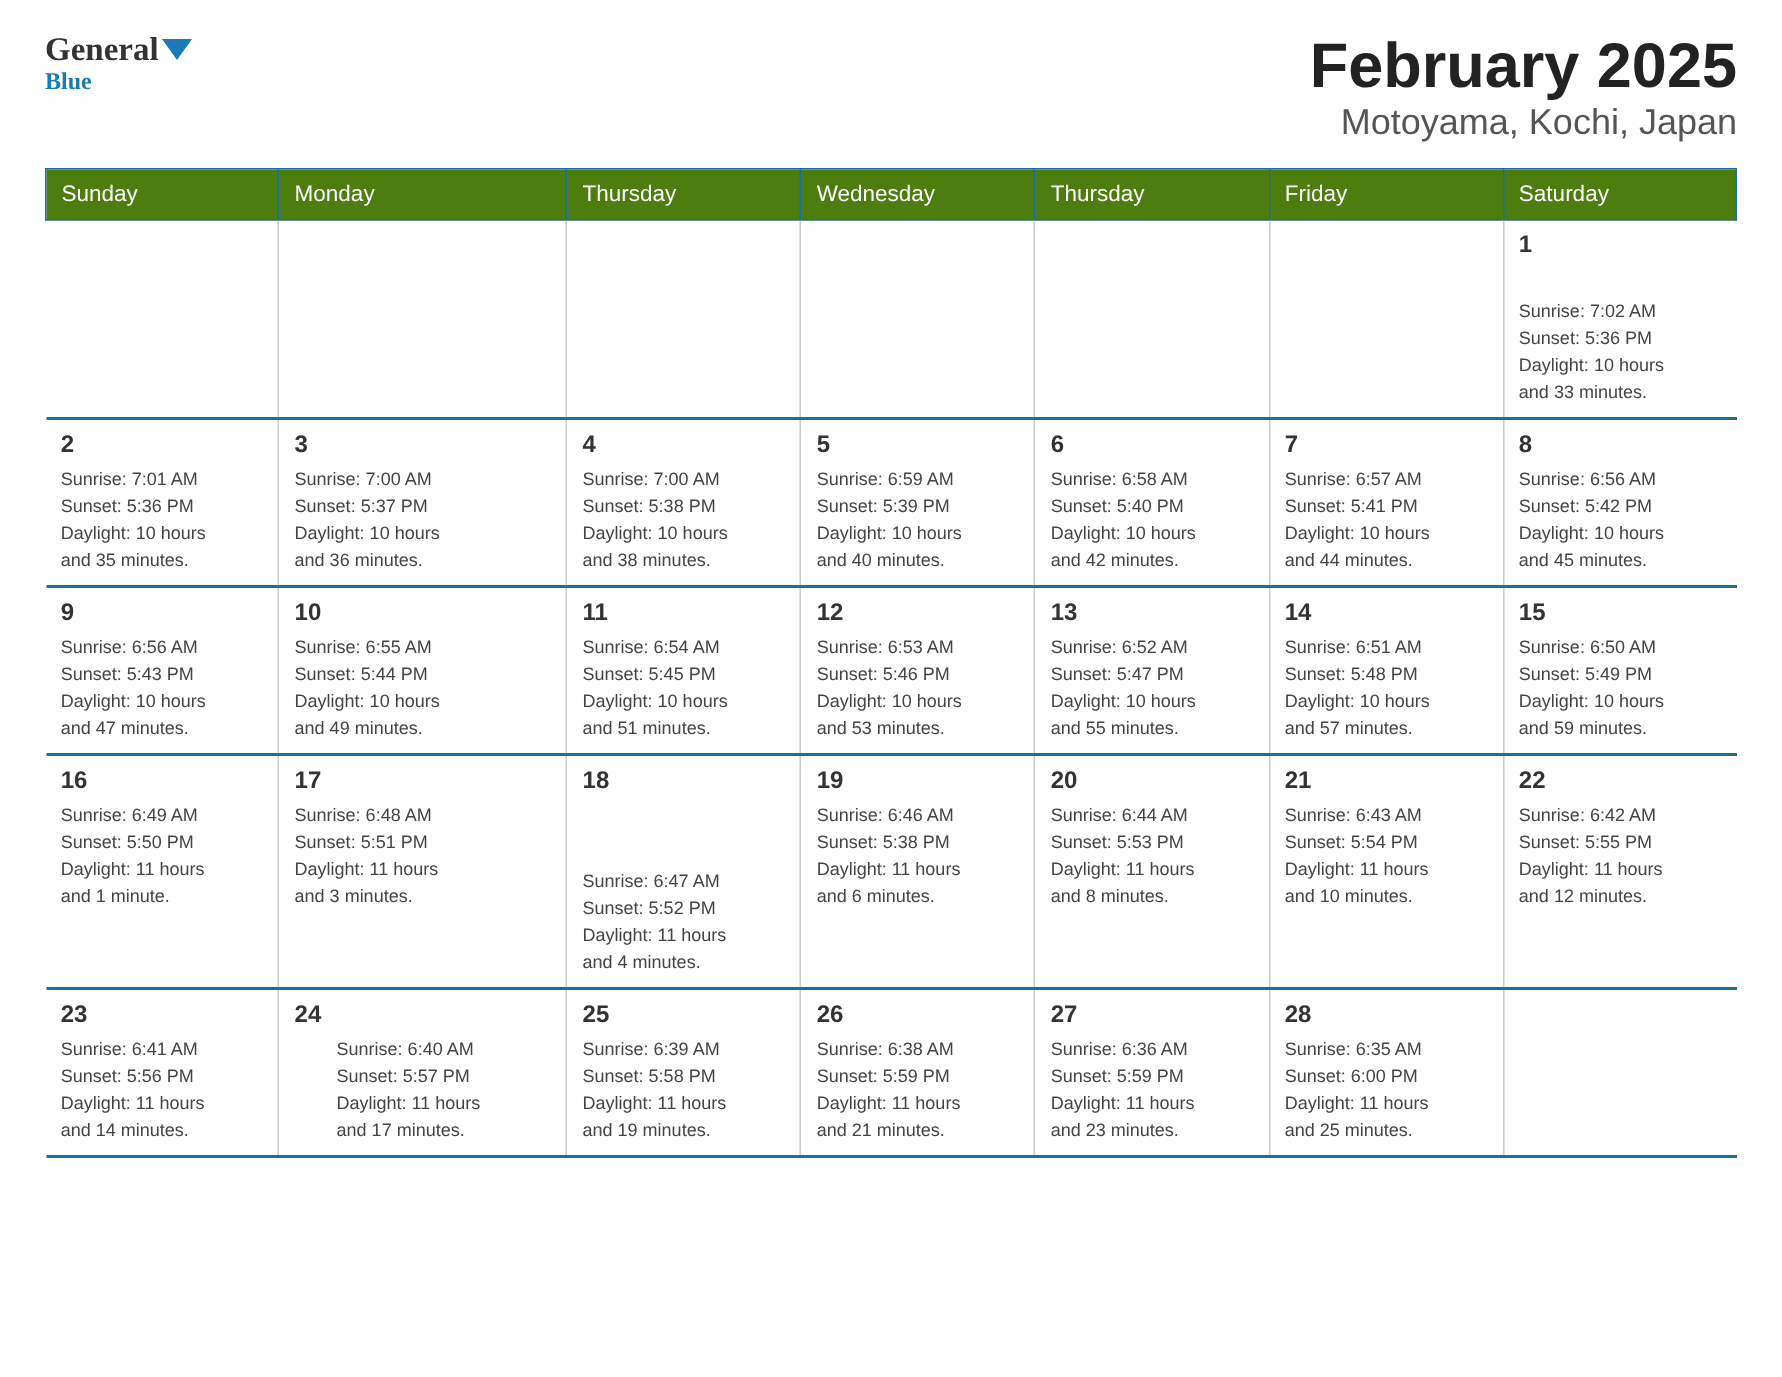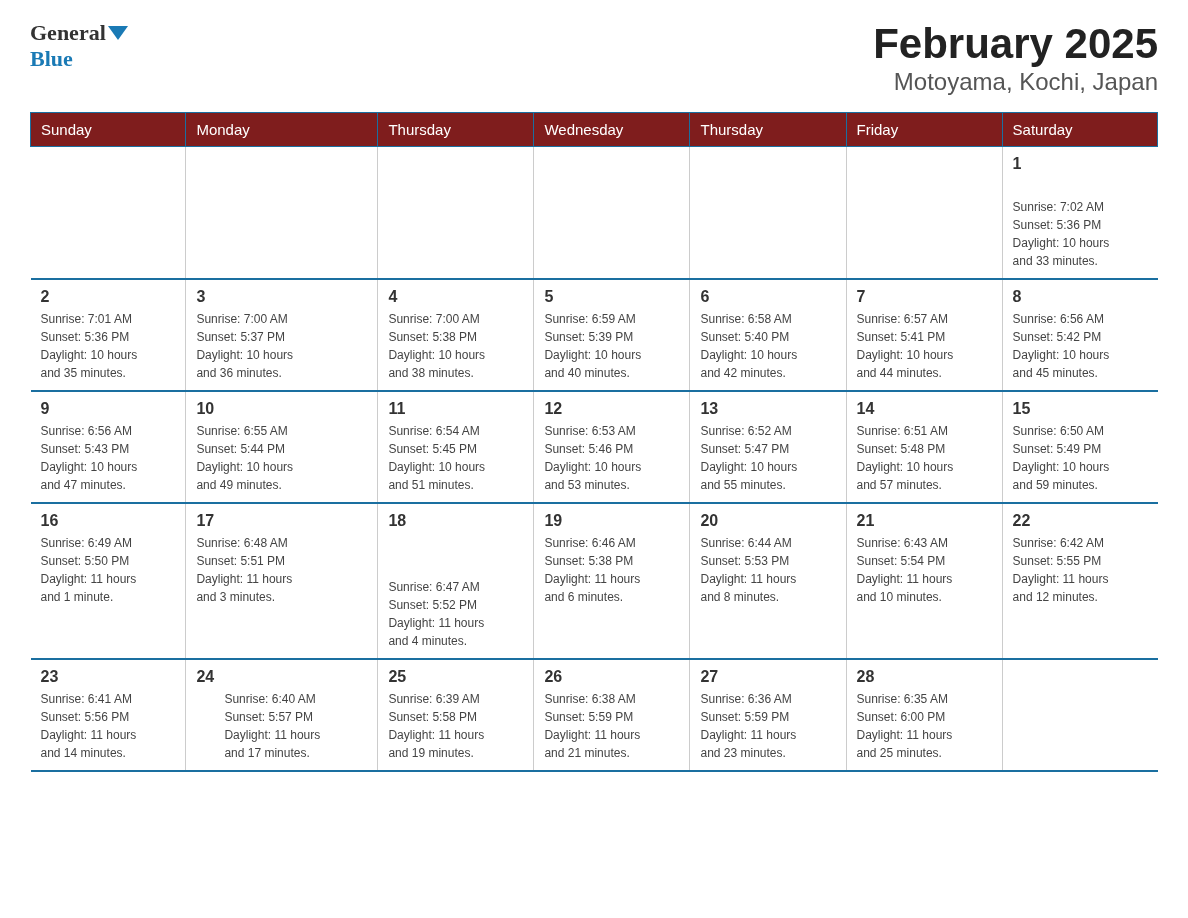--- a/index.html
+++ b/index.html
@@ -33,42 +33,42 @@
       width: 0;
       height: 0;
       border-left: 10px solid transparent;
       border-right: 10px solid transparent;
       border-top: 14px solid #1a7ab5;
       margin: 0 2px;
       display: inline-block;
     }
     .logo-blue {
       color: #1a7ab5;
-      font-size: 22px;
+      font-size: 16px;
       font-weight: bold;
     }
     .title-block {
       text-align: right;
     }
     .title-block h1 {
       font-size: 42px;
       font-weight: bold;
       color: #222;
     }
     .title-block h2 {
       font-size: 24px;
       font-weight: normal;
       color: #555;
     }
     .calendar {
       width: 100%;
       border-collapse: collapse;
     }
     .calendar thead tr {
-      background-color: #7f1d1d;
+      background-color: #4d7c0f;
     }
     .calendar thead th {
       color: #fff;
       padding: 8px 10px;
       text-align: left;
       font-size: 15px;
       font-weight: normal;
       border: 1px solid #1a6fa0;
     }
     .calendar tbody tr {

